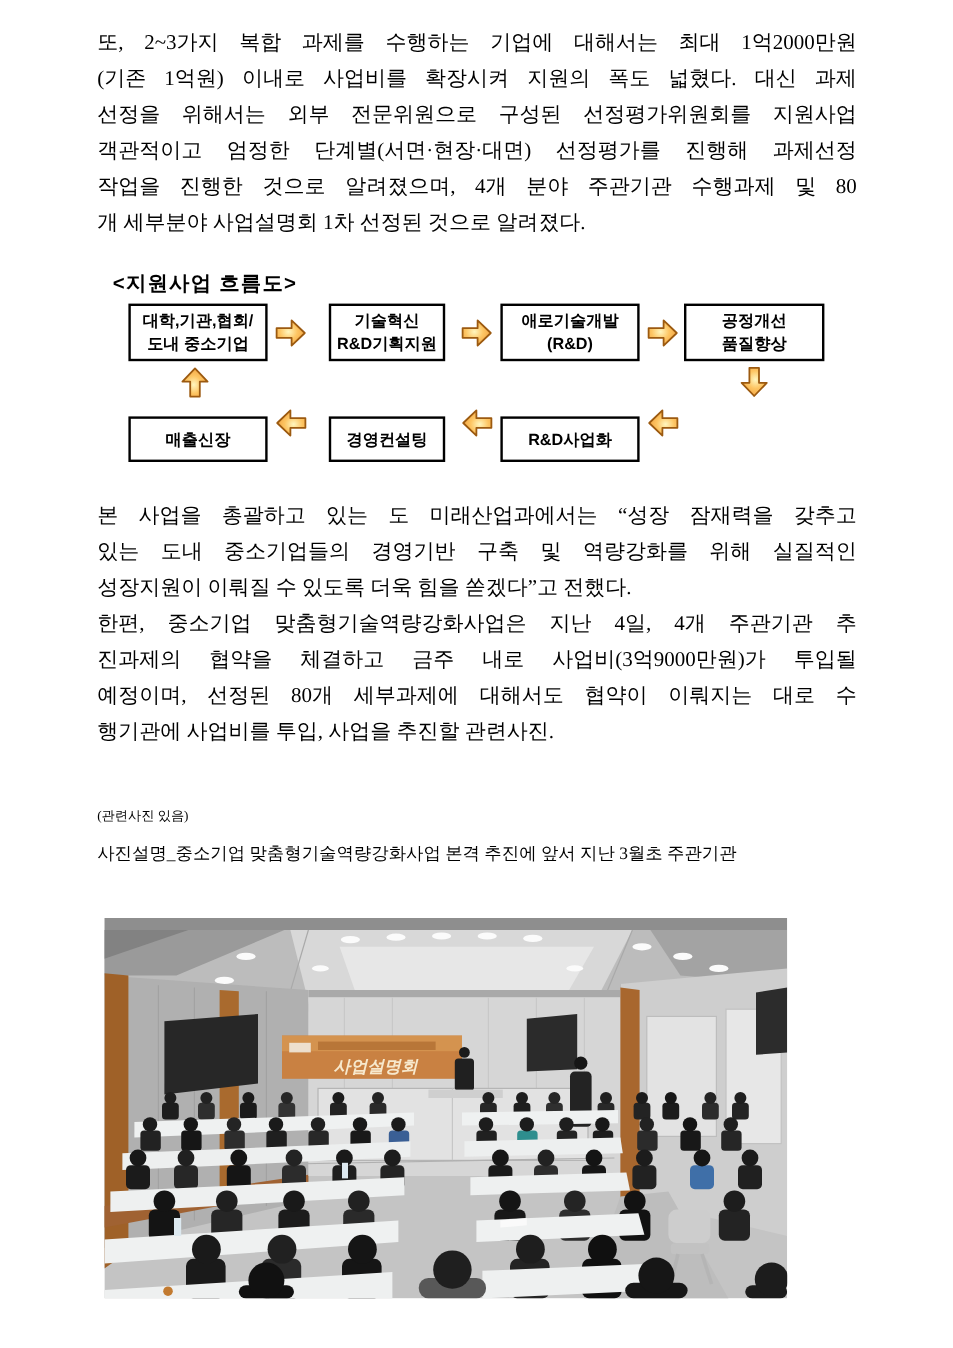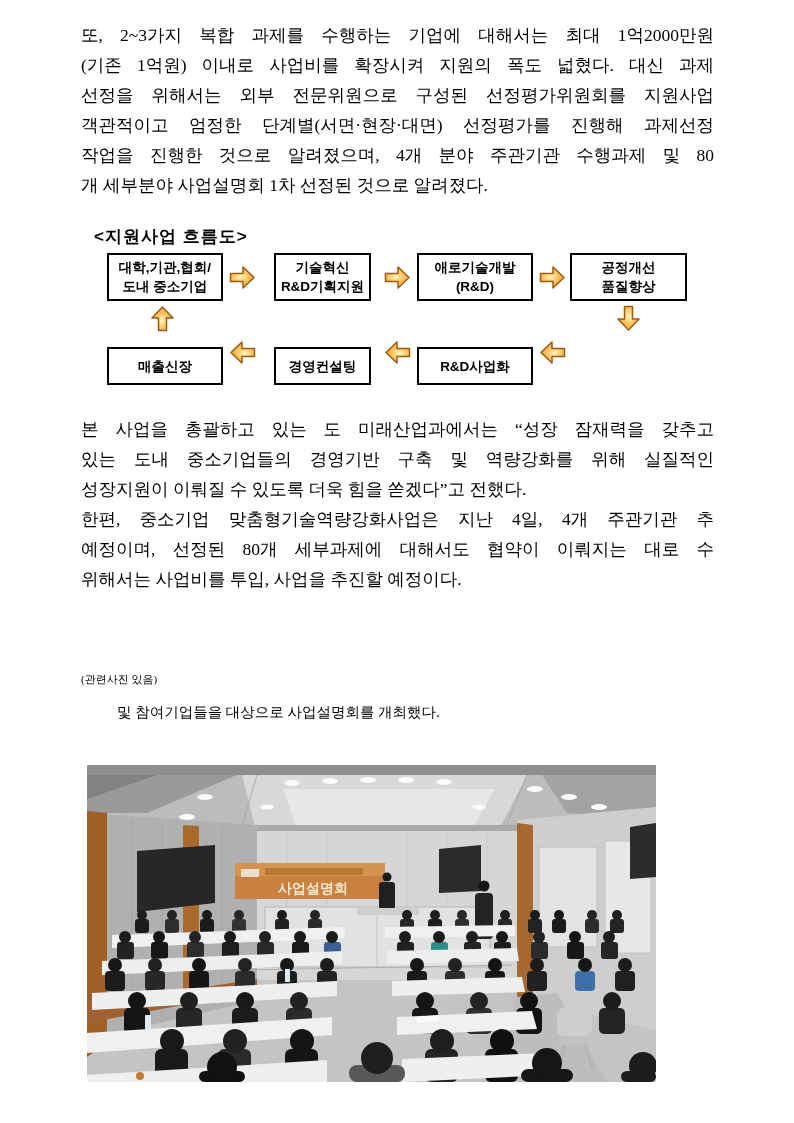--- a/index.html
+++ b/index.html
@@ -35,21 +35,21 @@
   .farrow svg { width:100%; height:100%; display:block; }
   .a-gap1 { left:148px; } .a-gap2 { left:303px; } .a-gap3 { left:458px; }
   .a-r1  { top:13px; }
   .a-r2  { top:88px; }
   .a-up   { left:68px;  top:54px; transform:rotate(-90deg); }
   .a-down { left:534px; top:54px; transform:rotate(90deg); }
   .rot180 { transform:rotate(180deg); }
   .photo-note { position:absolute; left:81px; top:672px; font-size:11px; }
   .caption { position:absolute; left:81px; top:700px; width:645px; font-size:14.5px; line-height:25px; }
   .cap2 { padding-left:36px; }
-  .photo { position:absolute; left:87px; top:765px; width:569px; height:317px; }
+  .photo { position:absolute; left:87px; top:765px; width:569px; height:317px;font-style:italic; }
   .photo svg { width:100%; height:100%; display:block; }
 </style>
 </head>
 <body>
 
 <div class="page">
 
   <div class="body-text p1">
     <div class="tline">또, 2~3가지 복합 과제를 수행하는 기업에 대해서는 최대 1억2000만원</div>
     <div class="tline">(기존 1억원) 이내로 사업비를 확장시켜 지원의 폭도 넓혔다. 대신 과제</div>
@@ -144,27 +144,28 @@
           <use href="#blockArrow"></use>
         </svg>
       </div>
   </div>
 
   <div class="body-text p2">
     <div class="tline">본 사업을 총괄하고 있는 도 미래산업과에서는 “성장 잠재력을 갖추고</div>
     <div class="tline">있는 도내 중소기업들의 경영기반 구축 및 역량강화를 위해 실질적인</div>
     <div class="tline lastline">성장지원이 이뤄질 수 있도록 더욱 힘을 쏟겠다”고 전했다.</div>
     <div class="tline">한편, 중소기업 맞춤형기술역량강화사업은 지난 4일, 4개 주관기관 추</div>
+    <div class="tline">진과제의 협약을 체결하고 금주 내로 사업비(3억9000만원)가 투입될</div>
     <div class="tline">예정이며, 선정된 80개 세부과제에 대해서도 협약이 이뤄지는 대로 수</div>
-    <div class="tline lastline">위해서는 사업비를 투입, 사업을 추진할 예정이다.</div>
+    <div class="tline lastline">행기관에 사업비를 투입, 사업을 추진할 관련사진.</div>
   </div>
 
   <div class="photo-note">(관련사진 있음)</div>
   <div class="caption">
-    <div class="cap2">및 참여기업들을 대상으로 사업설명회를 개최했다.</div>
+    <div class="cap1">사진설명_중소기업 맞춤형기술역량강화사업 본격 추진에 앞서 지난 3월초 주관기관</div>
   </div>
 
   <div class="photo">
     <svg viewBox="0 0 569 317" preserveAspectRatio="none">
       <rect width="569" height="317" fill="#c4c4c4"></rect>
 
       <g>
         <rect width="569" height="10" fill="#8e8e8e"></rect>
         <polygon points="0,10 569,10 569,60 430,78 170,78 0,60" fill="#bcbcbc"></polygon>
         <polygon points="155,10 440,10 405,78 172,78" fill="#d8d8d8"></polygon>

